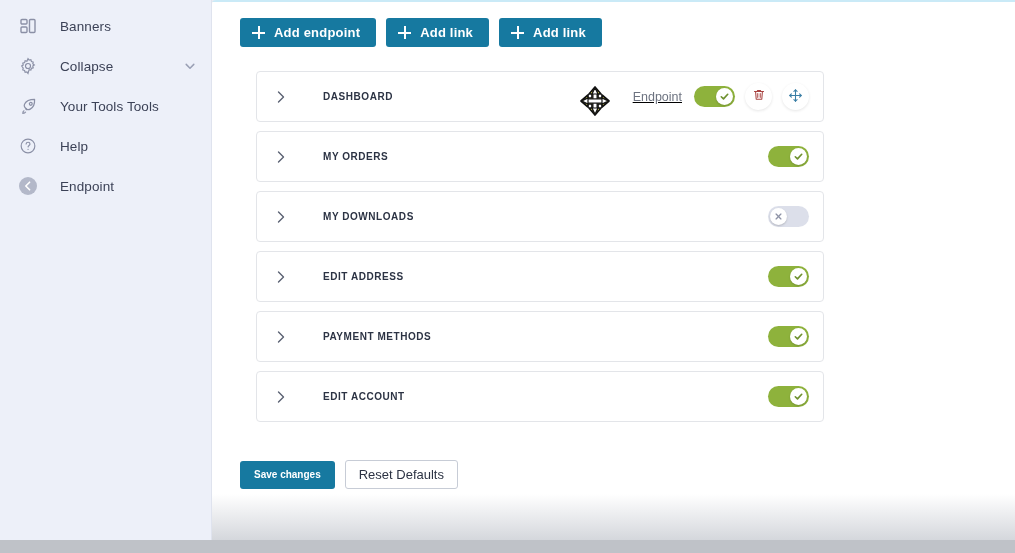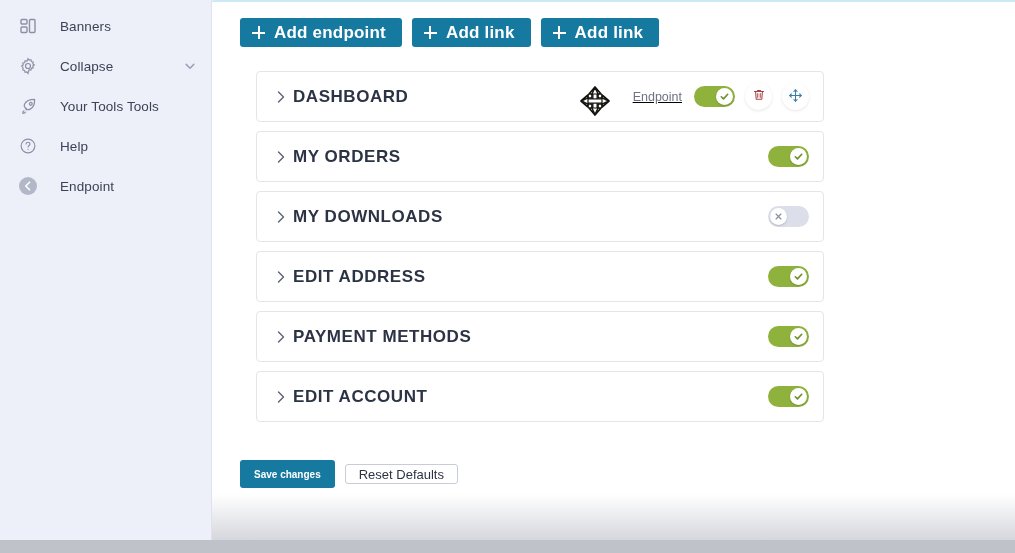--- a/index.html
+++ b/index.html
@@ -101,21 +101,21 @@
     gap: 10px;
     padding: 4px 0 0 28px;
   }
   .btn-primary {
     background: #1679a0;
     color: #ffffff;
     border: none;
     border-radius: 3px;
     height: 29px;
     padding: 0 16px 0 12px;
-    font-size: 17px;
+    font-size: 13px;
     font-weight: bold;
     letter-spacing: .2px;
     display: inline-flex;
     align-items: center;
     gap: 9px;
     cursor: pointer;
     font-family: "Liberation Sans", sans-serif;
   }
   .plus-icon {
     display: inline-block;
@@ -152,22 +152,22 @@
     width: 20px;
     height: 20px;
     flex: 0 0 20px;
     display: flex;
     align-items: center;
     justify-content: center;
     color: #5a6172;
     cursor: pointer;
   }
   .row-title {
-    margin-left: 2px;
-    font-size: 17px;
+    margin-left: 32px;
+    font-size: 10px;
     font-weight: bold;
     letter-spacing: .55px;
     color: #2c3344;
     text-transform: uppercase;
     white-space: nowrap;
   }
   .row-right {
     margin-left: auto;
     display: flex;
     align-items: center;
@@ -238,21 +238,21 @@
     font-size: 10px;
     font-weight: bold;
     cursor: pointer;
     font-family: "Liberation Sans", sans-serif;
   }
   .btn-outline {
     background: #ffffff;
     color: #2c3344;
     border: 1px solid #c7ccd6;
     border-radius: 3px;
-    height: 20px;
+    height: 29px;
     padding: 0 13px;
     font-size: 13px;
     cursor: pointer;
     font-family: "Liberation Sans", sans-serif;
   }
 
   
   #bottom-fade {
     position: absolute;
     left: 0; right: 0;

